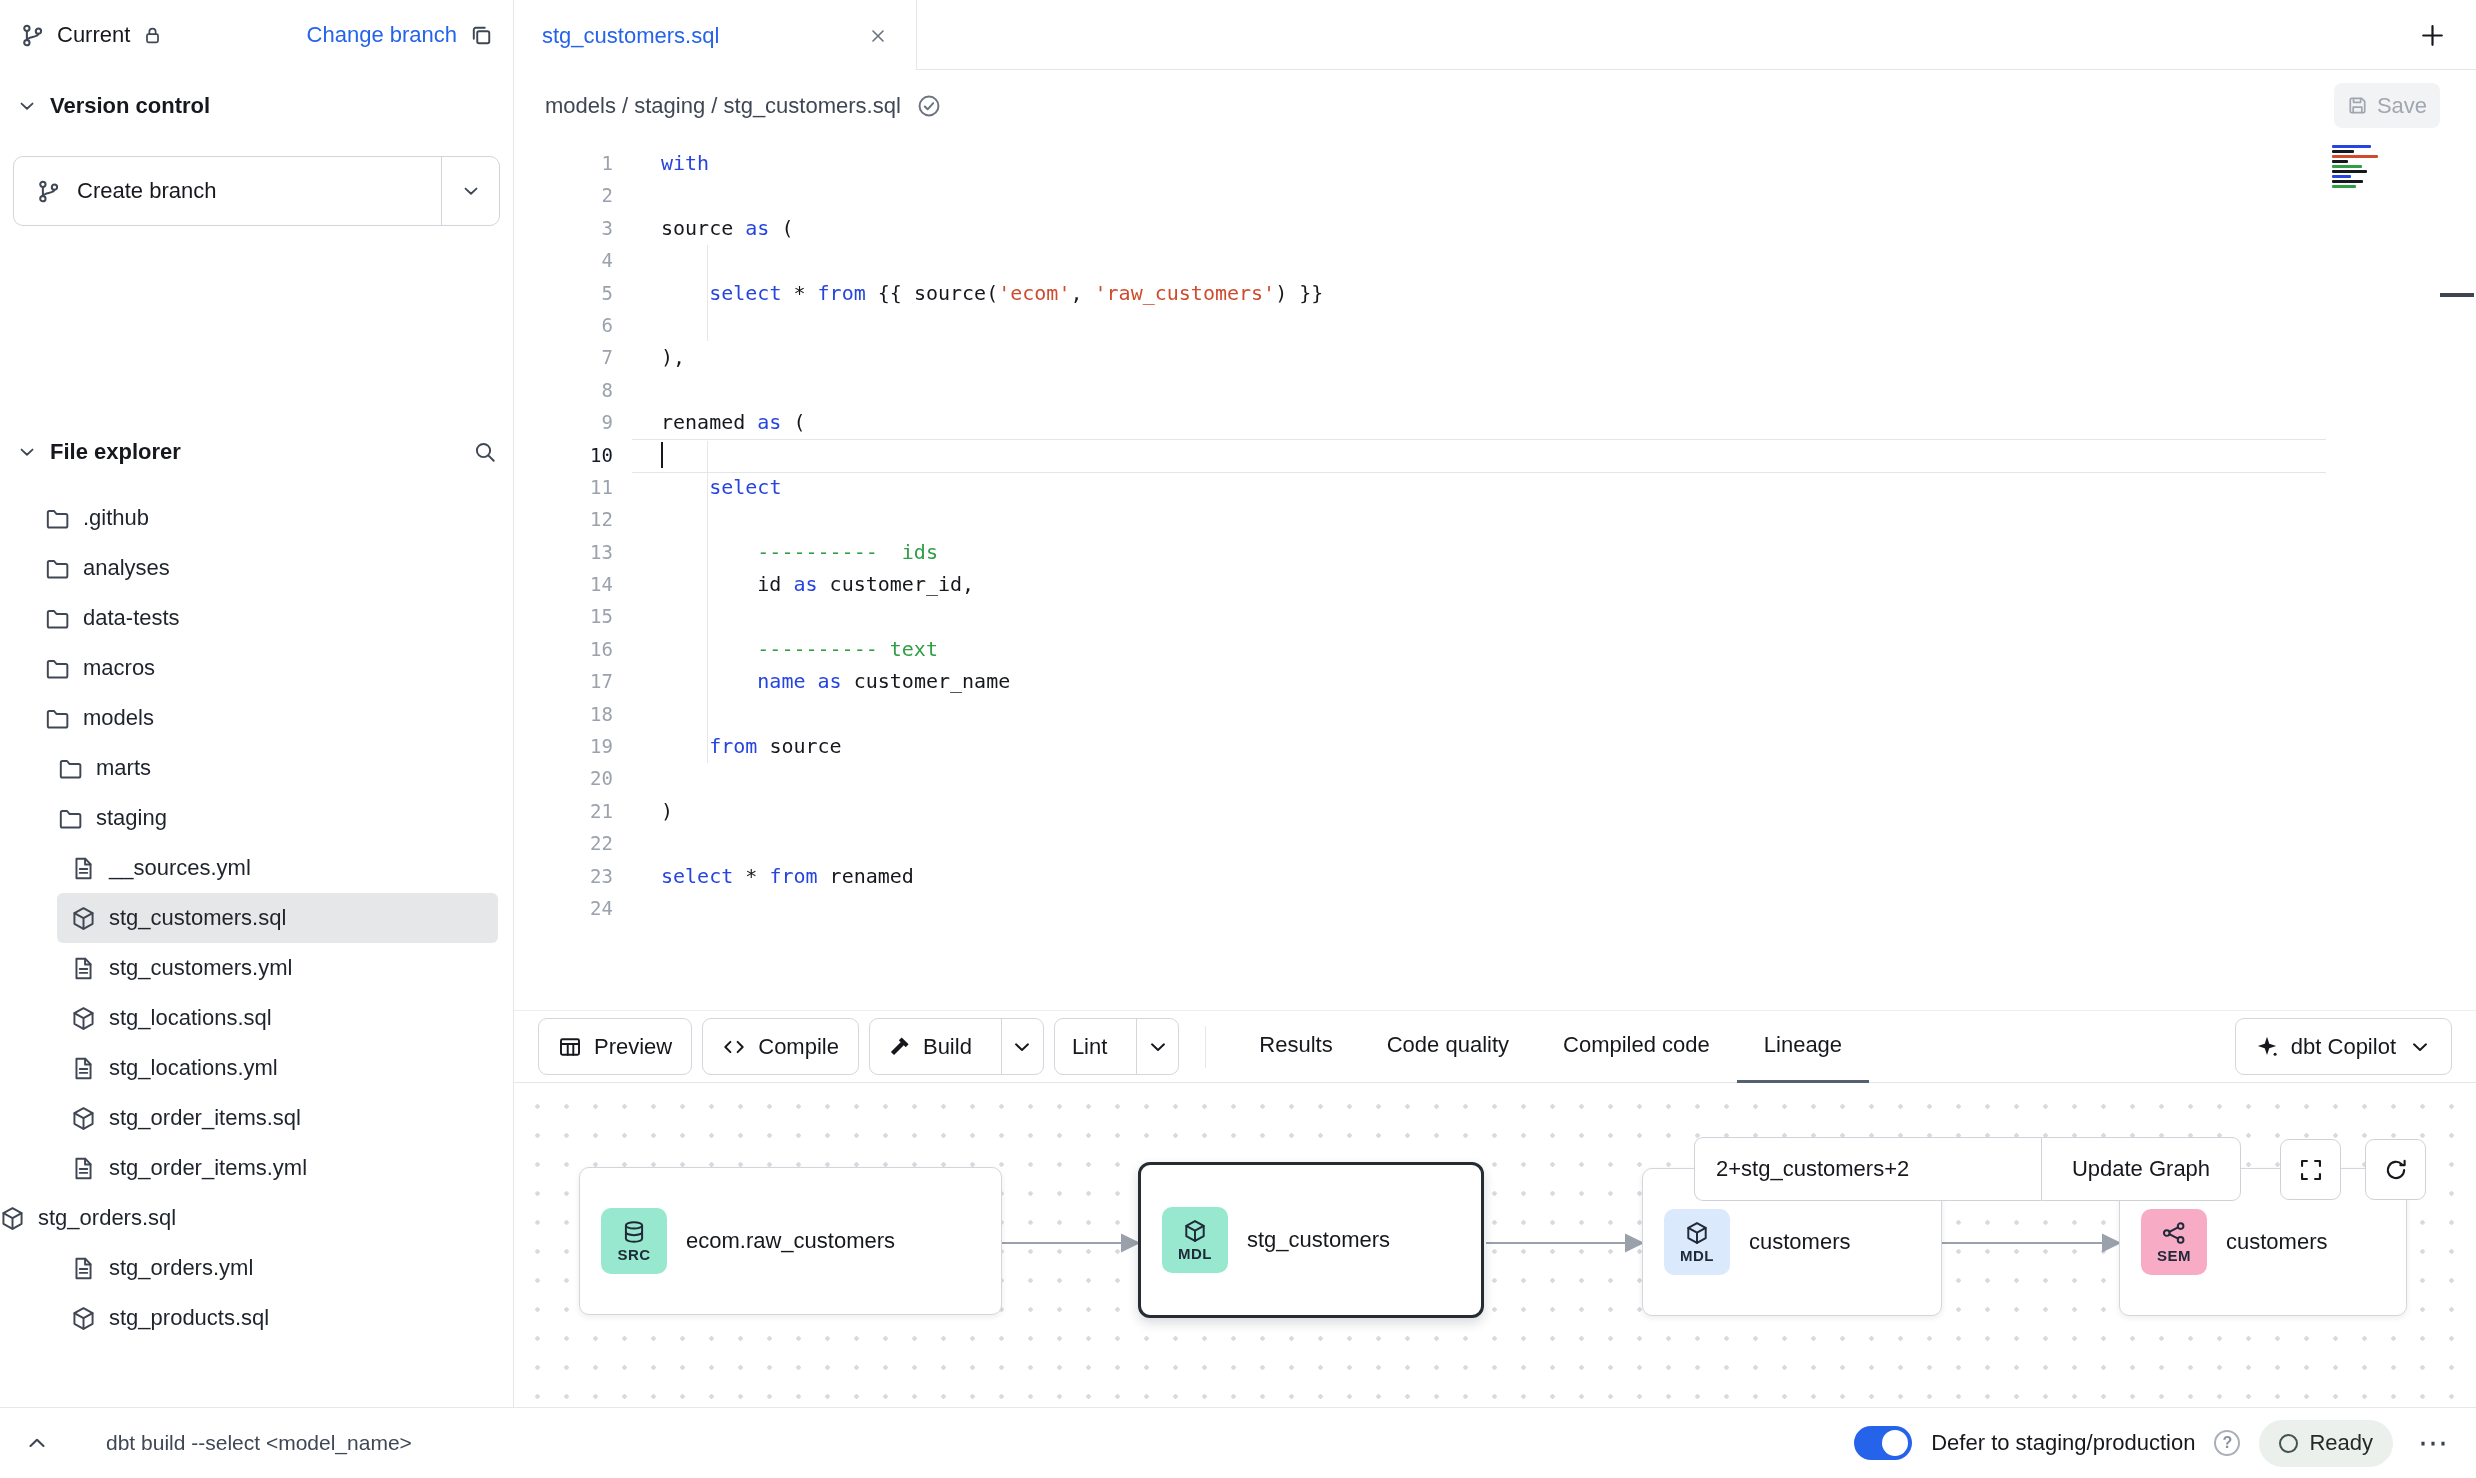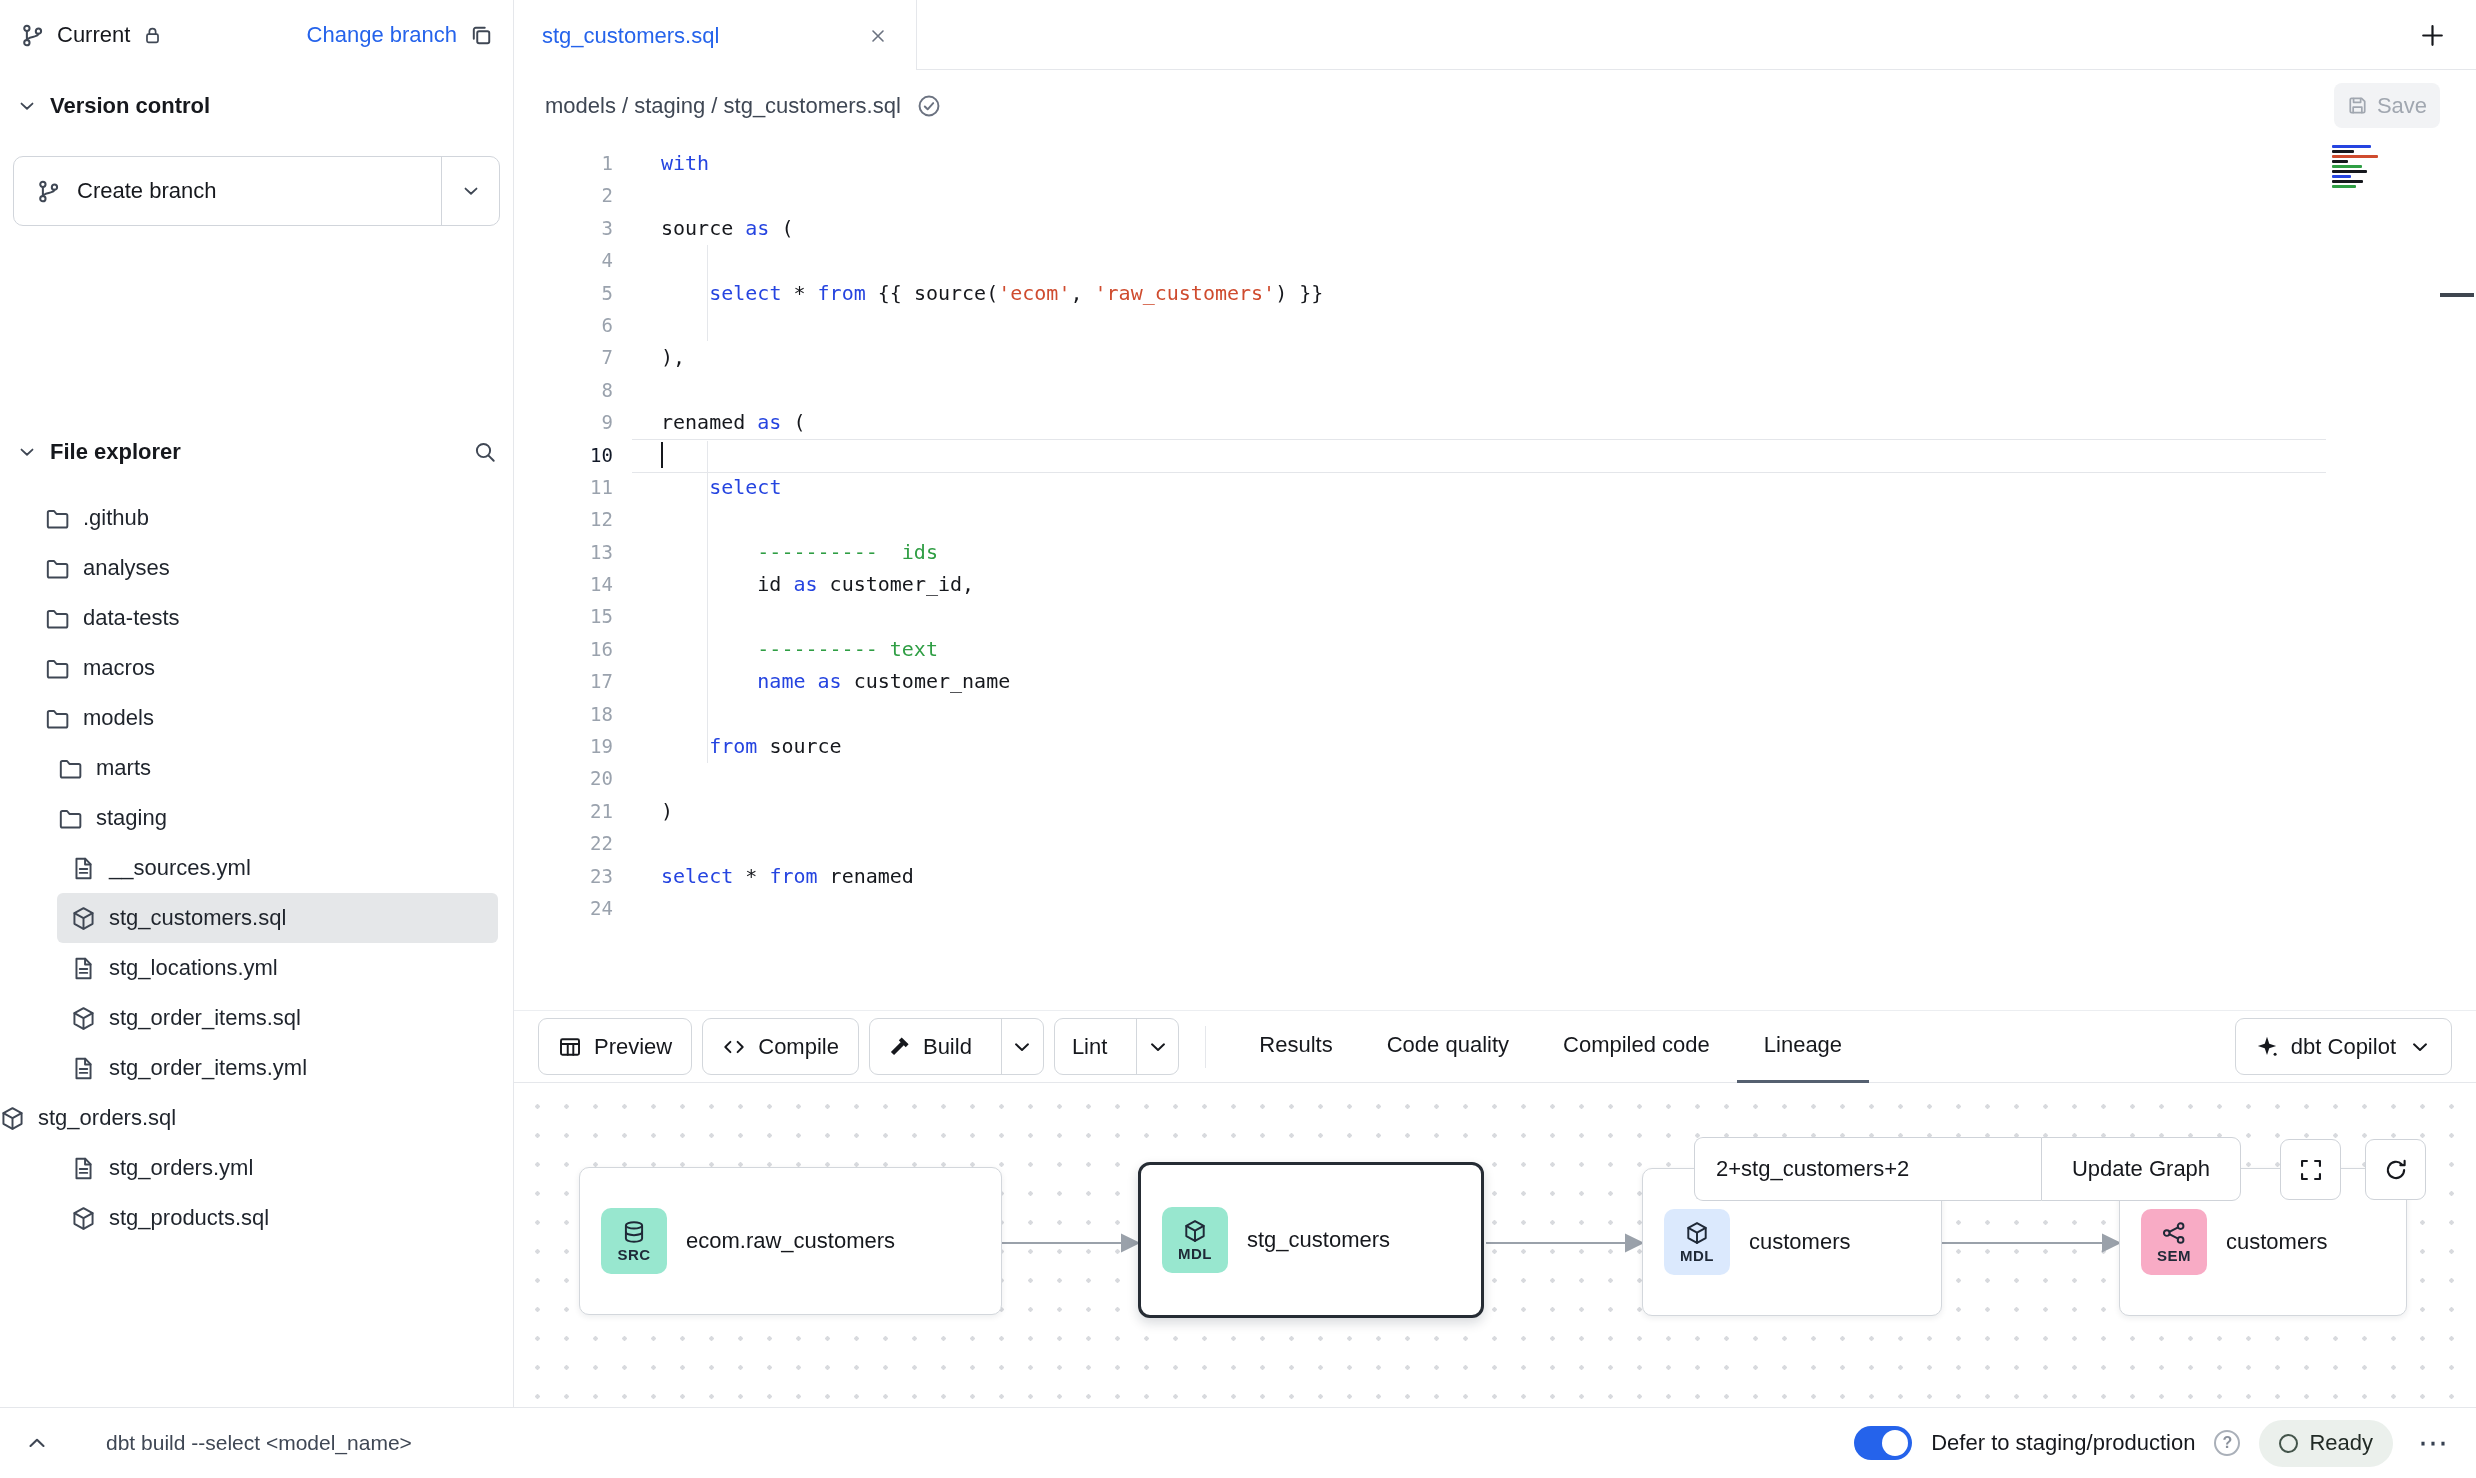--- a/index.html
+++ b/index.html
@@ -232,20 +232,35 @@
             <path d="M5.6 8.3h4.8M5.6 10.8h4.8"></path>
           </svg>
           <span>__sources.yml</span>
         </div>
         <div class="tree-row selected" style="margin-left: 57px; padding-left: 14px;">
           <svg class="ticon" viewBox="0 0 16 16">
             <path d="M8 1.4l5.8 3.2v6.8L8 14.6l-5.8-3.2V4.6z"></path>
             <path d="M2.2 4.6L8 7.8l5.8-3.2M8 7.8v6.8"></path>
           </svg>
           <span>stg_customers.sql</span>
+        </div>
+        <div class="tree-row" style="padding-left: 71px;">
+          <svg class="ticon" viewBox="0 0 16 16">
+            <path d="M3.5 1.8h5.6l3.4 3.4v9H3.5z"></path>
+            <path d="M9 1.8v3.6h3.5"></path>
+            <path d="M5.6 8.3h4.8M5.6 10.8h4.8"></path>
+          </svg>
+          <span>stg_customers.yml</span>
+        </div>
+        <div class="tree-row" style="padding-left: 71px;">
+          <svg class="ticon" viewBox="0 0 16 16">
+            <path d="M8 1.4l5.8 3.2v6.8L8 14.6l-5.8-3.2V4.6z"></path>
+            <path d="M2.2 4.6L8 7.8l5.8-3.2M8 7.8v6.8"></path>
+          </svg>
+          <span>stg_locations.sql</span>
         </div>
         <div class="tree-row" style="padding-left: 71px;">
           <svg class="ticon" viewBox="0 0 16 16">
             <path d="M3.5 1.8h5.6l3.4 3.4v9H3.5z"></path>
             <path d="M9 1.8v3.6h3.5"></path>
             <path d="M5.6 8.3h4.8M5.6 10.8h4.8"></path>
           </svg>
           <span>stg_locations.yml</span>
         </div>
         <div class="tree-row" style="padding-left: 71px;">

